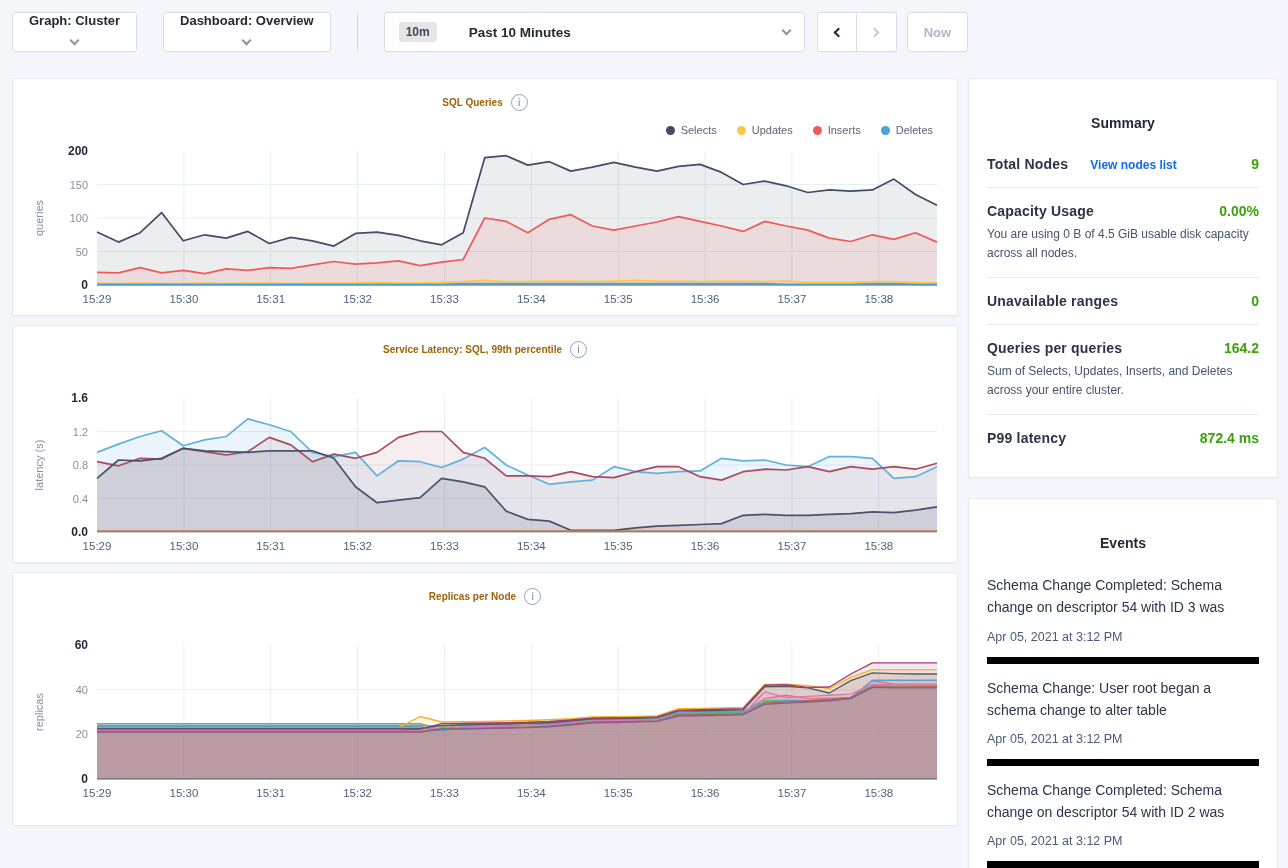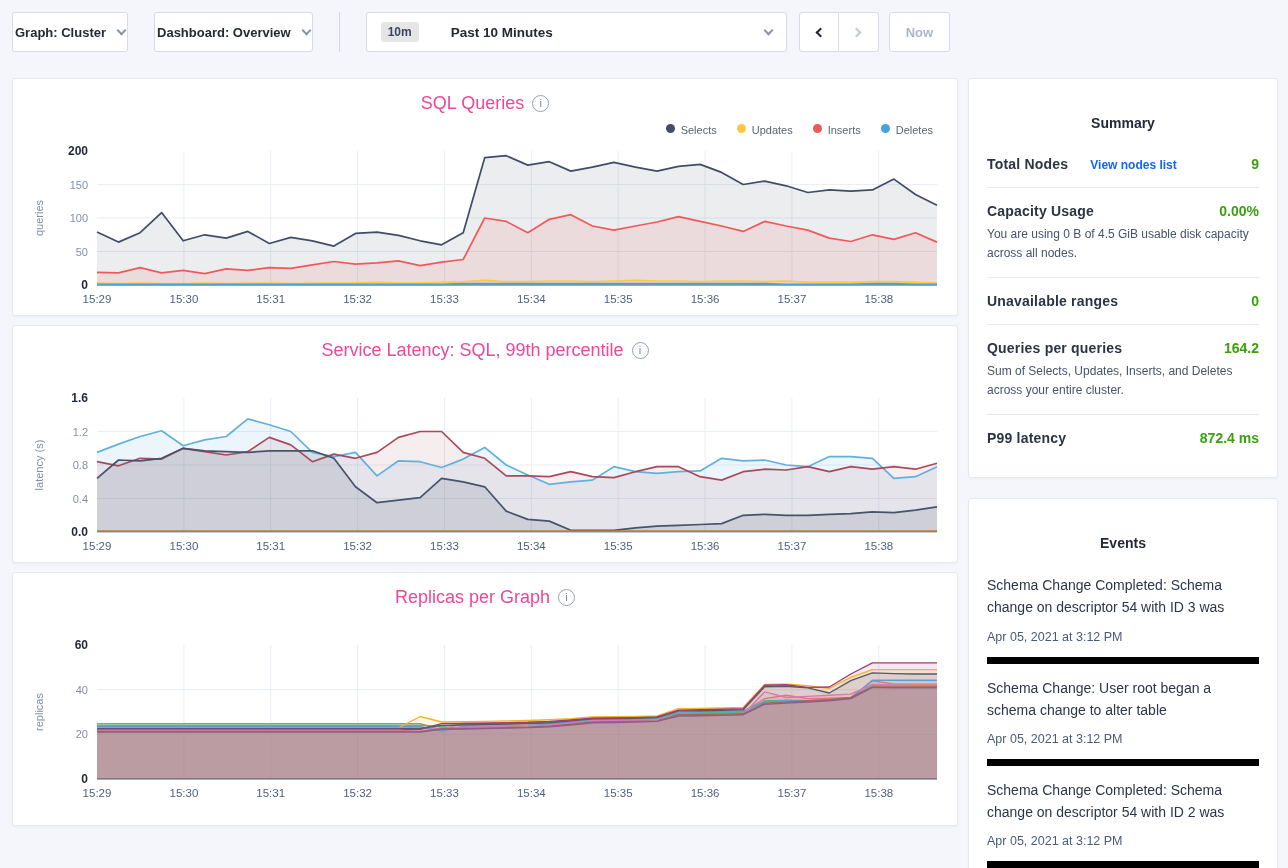--- a/index.html
+++ b/index.html
@@ -16,21 +16,21 @@
     margin:2px 0 24px 0; letter-spacing:.2px;
   }
 
   
   .toolbar { display:flex; align-items:center; height:40px; margin-bottom:26px; }
   .btn, .dd, .timesel, .now, .arrowbtn {
     background:#fff; border:1px solid #d6dce6; border-radius:3px;
     font-family:inherit; font-size:13px; font-weight:600; color:#242a35;
     height:40px; display:flex; align-items:center; cursor:pointer;
   }
-  .dd { padding:0 2px; gap:12px; }
+  .dd { padding:0 16px; gap:12px;flex-direction:column; }
   .dd + .dd { margin-left:26px; }
   .chev {
     display:inline-block; width:7px; height:7px;
     border-right:2px solid #8a94a6; border-bottom:2px solid #8a94a6;
   }
   .chev.down  { transform:rotate(45deg);  margin-top:-3px; }
   .chev.left  { transform:rotate(135deg); margin-left:3px; }
   .chev.right { transform:rotate(-45deg); margin-right:3px; }
   .chev.dark  { border-color:#242a35; }
   .chev.faint { border-color:#c3cad6; }
@@ -51,29 +51,29 @@
   
   .main { display:grid; grid-template-columns:946px 310px; gap:10px; align-items:start; }
   .card {
     background:#fff; border:1px solid #e4e9f0; border-radius:3px;
     box-shadow:0 1px 2px rgba(40,50,70,.04);
   }
   .col-charts { display:flex; flex-direction:column; gap:9px; }
   .chart-card { padding:14px 16px 10px 16px; height:238px; overflow:hidden; }
   .chart-card.tall { height:254px; }
   .chart-title-row { text-align:center; height:22px; }
-  .chart-title { font-size:18px; font-weight:400; color:#ec4899; vertical-align:middle; }
+  .chart-title { font-size:10px; font-weight:700; color:#a16207; vertical-align:middle; }
   .info-icon {
     display:inline-block; width:17px; height:17px; border:1px solid #93a1b8;
     border-radius:50%; color:#7d8ca4; font-size:11px; line-height:15px;
     text-align:center; margin-left:8px; vertical-align:middle; font-style:normal;
   }
   .info-icon::after { content:"i"; }
   .legend { height:30px; display:flex; justify-content:flex-end; align-items:center; gap:20px; padding-right:8px; }
-  .leg-item { display:flex; align-items:flex-start; gap:6px; font-size:11px; color:#5a6472; }
+  .leg-item { display:flex; align-items:center; gap:6px; font-size:11px; color:#5a6472; }
   .leg-item .dot { width:9px; height:9px; border-radius:50%; display:inline-block; }
   svg.chart-canvas { display:block; }
 
   
   .side-card { padding:16px 18px; }
   .side-title { text-align:center; font-size:14px; font-weight:700; color:#242a35; margin-bottom:10px;margin-top:20px; }
   .sumrow { padding:15px 0; border-bottom:1px solid #e6eaf1; }
   .sumrow:last-child { border-bottom:none; }
   .srline { display:flex; align-items:baseline; }
   .slabel { font-size:14px; font-weight:700; color:#2b3445; letter-spacing:.2px; }
@@ -211,21 +211,21 @@
             <text x="589.2" y="158" text-anchor="middle" font-size="11.5" fill="#4e5f7d">15:35</text>
             <text x="676.1" y="158" text-anchor="middle" font-size="11.5" fill="#4e5f7d">15:36</text>
             <text x="762.9" y="158" text-anchor="middle" font-size="11.5" fill="#4e5f7d">15:37</text>
             <text x="849.8" y="158" text-anchor="middle" font-size="11.5" fill="#4e5f7d">15:38</text>
             <text x="14" y="73.0" transform="rotate(-90 14 73.0)" text-anchor="middle" font-size="11" fill="#8290a6">latency (s)</text>
           </svg>
       </section>
 
       <section class="card chart-card tall">
         <div class="chart-title-row">
-          <span class="chart-title">Replicas per Graph</span><i class="info-icon"></i>
+          <span class="chart-title">Replicas per Node</span><i class="info-icon"></i>
         </div>
         <div class="legend"></div>
         <svg class="chart-canvas" width="914" height="172" viewBox="0 0 914 172">
             <line x1="154.9" y1="6" x2="154.9" y2="140" stroke="#e9edf4" stroke-width="1"></line>
             <line x1="241.7" y1="6" x2="241.7" y2="140" stroke="#e9edf4" stroke-width="1"></line>
             <line x1="328.6" y1="6" x2="328.6" y2="140" stroke="#e9edf4" stroke-width="1"></line>
             <line x1="415.5" y1="6" x2="415.5" y2="140" stroke="#e9edf4" stroke-width="1"></line>
             <line x1="502.3" y1="6" x2="502.3" y2="140" stroke="#e9edf4" stroke-width="1"></line>
             <line x1="589.2" y1="6" x2="589.2" y2="140" stroke="#e9edf4" stroke-width="1"></line>
             <line x1="676.1" y1="6" x2="676.1" y2="140" stroke="#e9edf4" stroke-width="1"></line>

